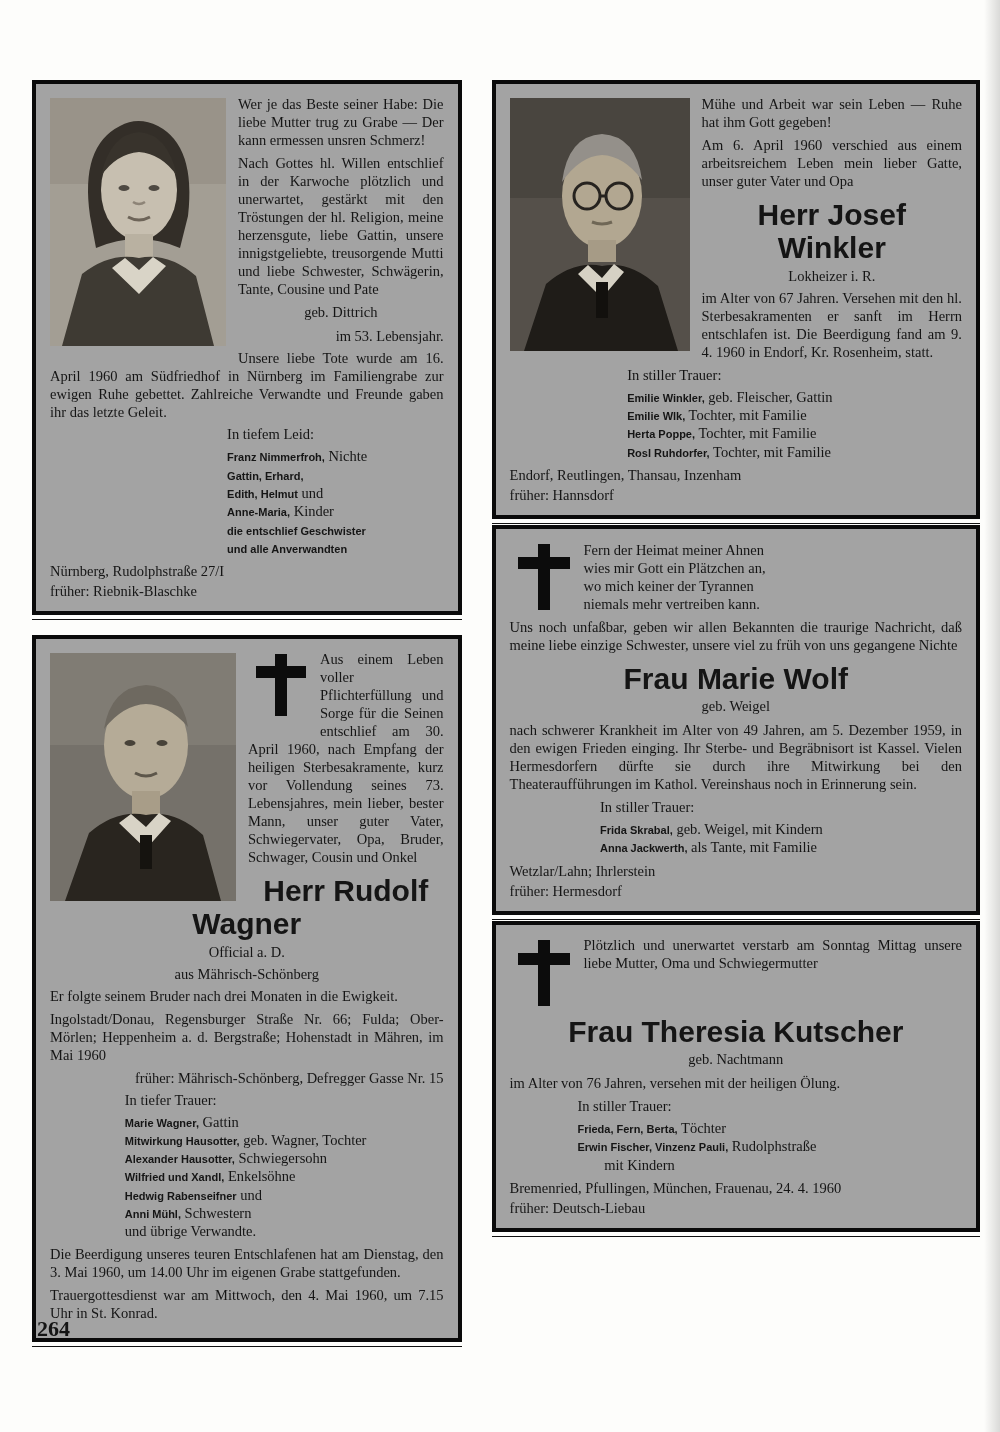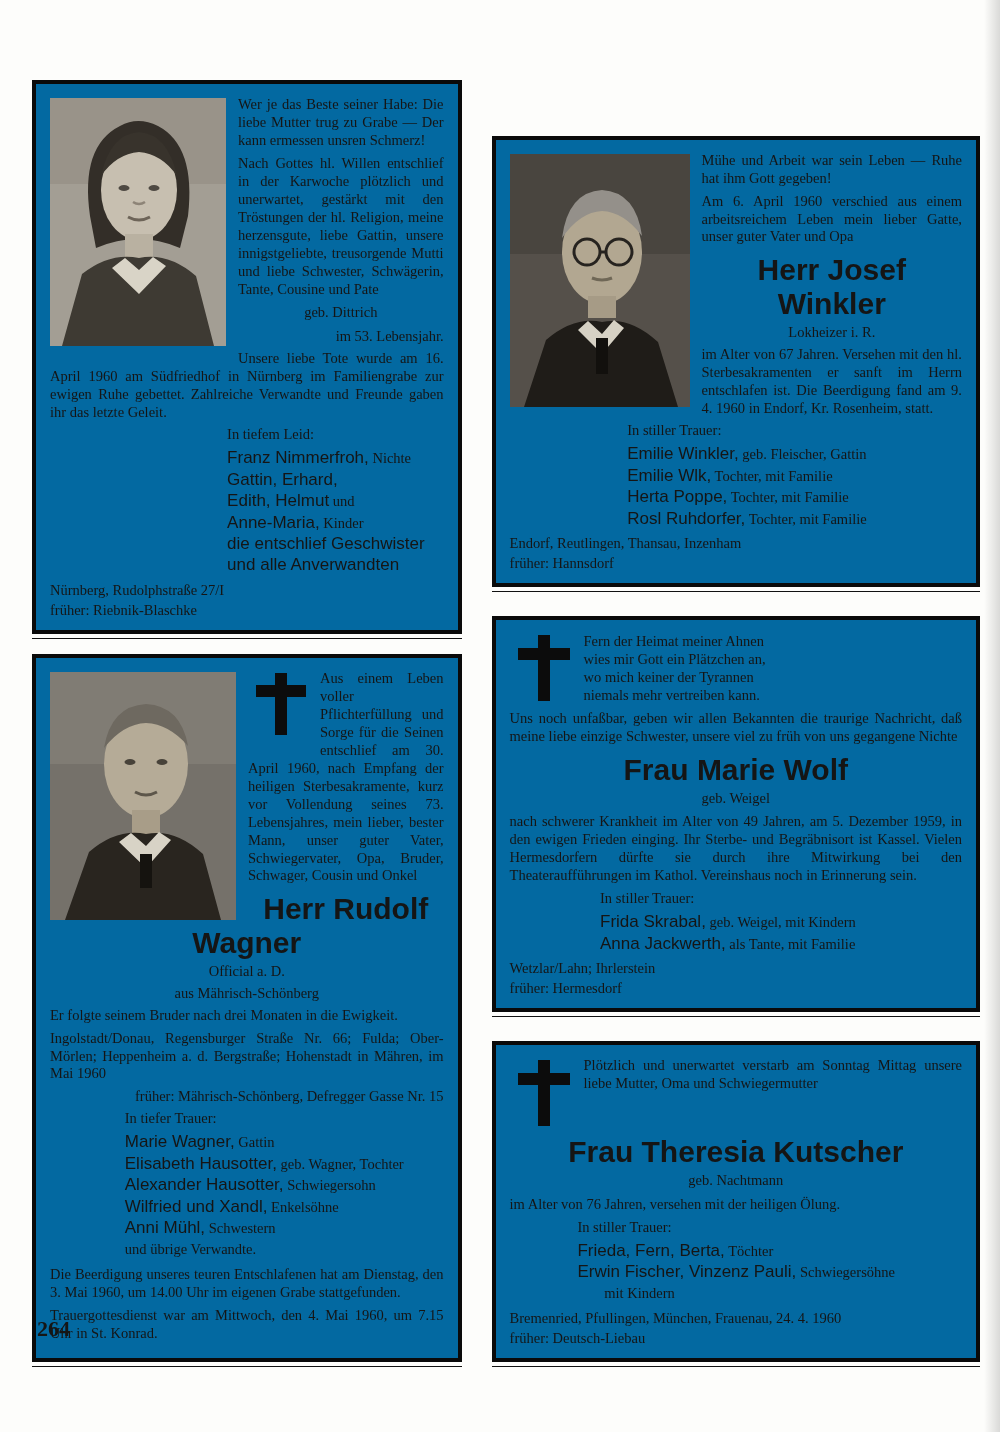--- a/index.html
+++ b/index.html
@@ -12,25 +12,25 @@
     overflow:hidden;
   }
   body::after{
     content:""; position:absolute; top:0; right:0; width:16px; height:100%;
     background:linear-gradient(to right, rgba(0,0,0,0), rgba(0,0,0,0.14));
     pointer-events:none;
   }
   .page { display:flex; gap:30px; padding:80px 20px 0 32px; }
   .col { display:flex; flex-direction:column; }
   .col-left  { width:452px; gap:15px; }
-  .col-right { width:514px; gap:24px;justify-content:flex-end; }
+  .col-right { width:514px; gap:1px; }
   .box-wrap { border-bottom:1px solid #111; padding-bottom:4px; }
   .obit {
     border:4px solid #0a0a0a;
-    background:#0369a1;
+    background:#a3a3a3;
     padding:12px 14px 10px;
     font-size:14.5px;
     line-height:1.24;
     text-align:justify;
     overflow:hidden;
   }
   .photo { float:left; margin:2px 12px 6px 0; }
   .photo svg { display:block; }
   .cross { float:left; margin:3px 14px 4px 8px; }
   .cross svg rect { fill:#0c0c0c; }
@@ -45,22 +45,22 @@
   }
   .clear { clear:both; }
   .sub { text-align:center; margin-bottom:6px; }
   .sub2 { text-align:center; margin-bottom:4px; }
   .leftline { text-align:right; margin-bottom:4px; }
   .mblock { text-align:left; margin:3px 0 6px; }
   .mlabel { margin-bottom:3px; }
   .mrow { line-height:1.26; }
   .mb {
     font-family:"Liberation Sans", sans-serif;
-    font-weight:normal;
-    font-size:17px;
+    font-weight:bold;
+    font-size:11px;
   }
   .ind45 { margin-left:45%; }
   .ind26 { margin-left:26%; }
   .ind20 { margin-left:20%; }
   .ind19 { margin-left:19%; }
   .ind15 { margin-left:15%; }
   .cont-indent { margin-left:7%; }
   .place { text-align:left; margin-top:2px; }
   .verse { text-align:left; margin-bottom:5px; }
   .verse div { line-height:1.25; }
@@ -140,23 +140,24 @@
         <div class="para">Aus einem Leben voller Pflichterfüllung und Sorge für die Seinen entschlief am 30. April 1960, nach Empfang der heiligen Sterbesakramente, kurz vor Vollendung seines 73. Lebensjahres, mein lieber, bester Mann, unser guter Vater, Schwiegervater, Opa, Bruder, Schwager, Cousin und Onkel</div>
         <div class="obit-heading">Herr Rudolf Wagner</div>
         <div class="sub2">Official a. D.</div>
         <div class="sub2">aus Mährisch-Schönberg</div>
         <div class="para">Er folgte seinem Bruder nach drei Monaten in die Ewigkeit.</div>
         <div class="para clear">Ingolstadt/Donau, Regensburger Straße Nr. 66; Fulda; Ober-Mörlen; Heppenheim a. d. Bergstraße; Hohenstadt in Mähren, im Mai 1960</div>
         <div class="para leftline">früher: Mährisch-Schönberg, Defregger Gasse Nr. 15</div>
         <div class="mblock ind19">
           <div class="mlabel">In tiefer Trauer:</div>
           <div class="mrow"><span class="mb">Marie Wagner,</span><span> Gattin</span></div>
-          <div class="mrow"><span class="mb">Elisabeth Hausotter,</span><span> geb. Wagner, Tochter</span></div>
+          <div class="mrow"><span class="mb">Mitwirkung Hausotter,</span><span> geb. Wagner, Tochter</span></div>
           <div class="mrow"><span class="mb">Alexander Hausotter,</span><span> Schwiegersohn</span></div>
           <div class="mrow"><span class="mb">Wilfried und Xandl,</span><span> Enkelsöhne</span></div>
+          <div class="mrow"><span class="mb">Hedwig Rabenseifner</span><span> und</span></div>
           <div class="mrow"><span class="mb">Anni Mühl,</span><span> Schwestern</span></div>
           <div class="mrow"><span class="mb"></span><span>und übrige Verwandte.</span></div>
         </div>
         <div class="para">Die Beerdigung unseres teuren Entschlafenen hat am Dienstag, den 3. Mai 1960, um 14.00 Uhr im eigenen Grabe stattgefunden.</div>
         <div class="para">Trauergottesdienst war am Mittwoch, den 4. Mai 1960, um 7.15 Uhr in St. Konrad.</div>
       </div>
     </div>
 
   </div>
 
@@ -233,21 +234,21 @@
               <rect x="0" y="13" width="52" height="12"></rect>
             </svg>
         </span>
         <div class="para">Plötzlich und unerwartet verstarb am Sonntag Mittag unsere liebe Mutter, Oma und Schwiegermutter</div>
         <div class="obit-heading clear">Frau Theresia Kutscher</div>
         <div class="sub">geb. Nachtmann</div>
         <div class="para">im Alter von 76 Jahren, versehen mit der heiligen Ölung.</div>
         <div class="mblock ind15">
           <div class="mlabel">In stiller Trauer:</div>
           <div class="mrow"><span class="mb">Frieda, Fern, Berta,</span><span> Töchter</span></div>
-          <div class="mrow"><span class="mb">Erwin Fischer, Vinzenz Pauli,</span><span> Schwiegersöhne</span></div>
+          <div class="mrow"><span class="mb">Erwin Fischer, Vinzenz Pauli,</span><span> Rudolphstraße</span></div>
           <div class="mrow cont-indent"><span class="mb"></span><span>mit Kindern</span></div>
         </div>
         <div class="place">Bremenried, Pfullingen, München, Frauenau, 24. 4. 1960</div>
         <div class="place">früher: Deutsch-Liebau</div>
       </div>
     </div>
 
   </div>
 </div>
 

